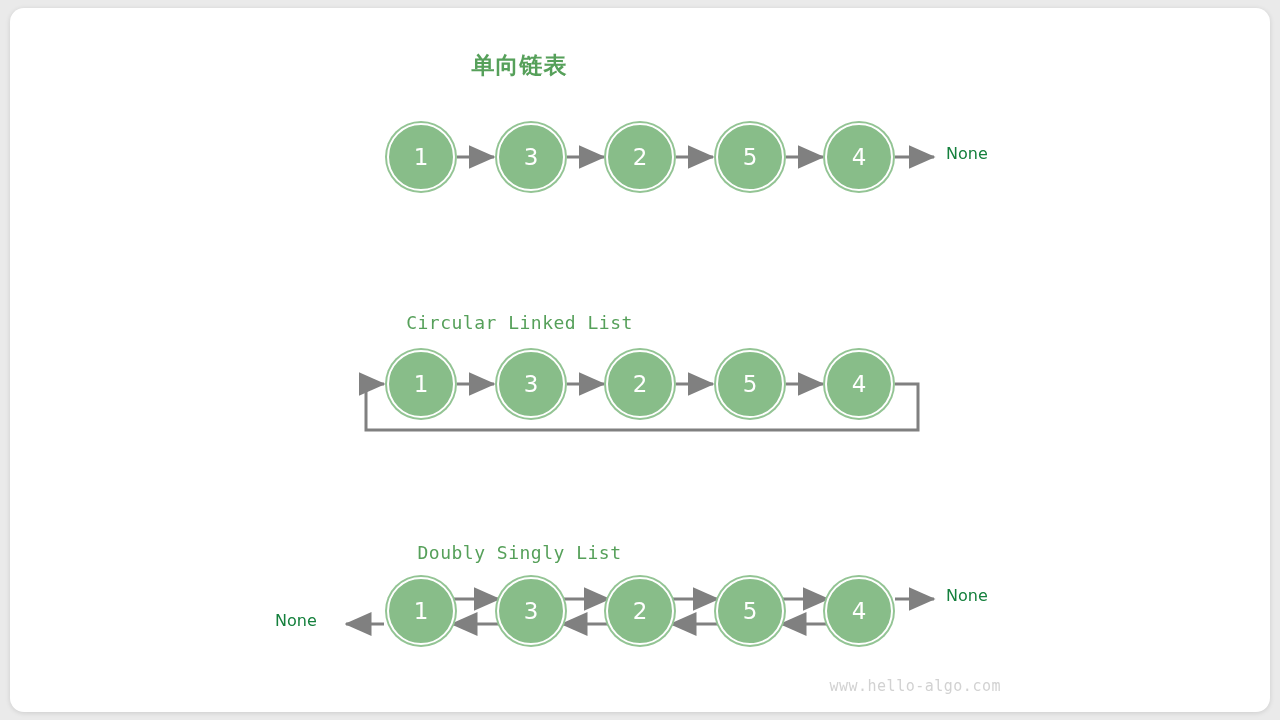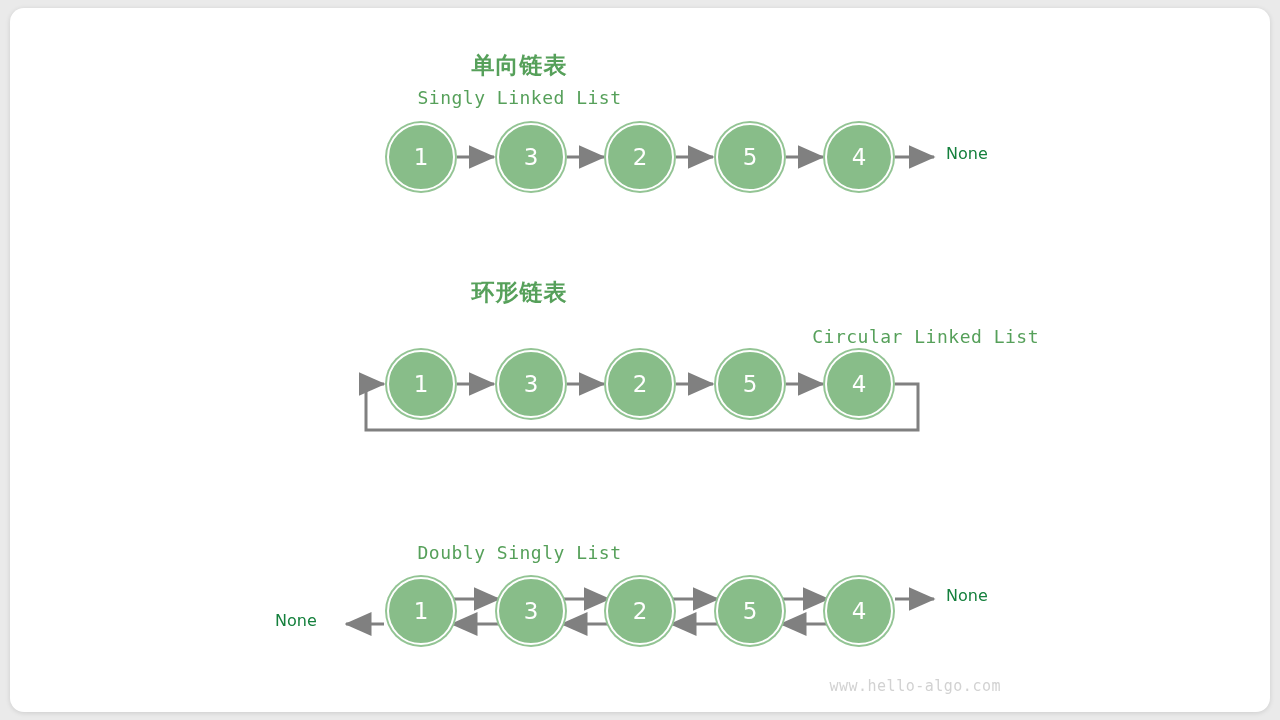--- a/index.html
+++ b/index.html
@@ -82,21 +82,20 @@
   }
 </style>
 </head>
 <body>
 
 <div id="card"></div>
 
 <div id="stage">
 
   <div class="sec-title" style="top:50px;">单向链表</div>
-  <div class="sec-sub" style="top:87px;">Singly Linked List</div>
 
   <svg class="edges">
     <defs>
       <marker id="ah" markerWidth="9" markerHeight="8" refX="8.5" refY="4" orient="auto">
         <path d="M0,0 L9,4 L0,8 z" fill="#808080"></path>
       </marker>
     </defs>
     <g stroke="#808080" stroke-width="3" fill="none" marker-end="url(#ah)">
       <line x1="457" y1="157" x2="494" y2="157"></line>
       <line x1="567" y1="157" x2="604" y2="157"></line>
@@ -106,22 +105,21 @@
     </g>
   </svg>
 
   <div class="node" style="left:387px; top:123px;">1</div>
   <div class="node" style="left:497px; top:123px;">3</div>
   <div class="node" style="left:606px; top:123px;">2</div>
   <div class="node" style="left:716px; top:123px;">5</div>
   <div class="node" style="left:825px; top:123px;">4</div>
   <div class="nonelbl" style="left:946px; top:146px;">None</div>
 
-  <div class="sec-title" style="top:277px;">环形链表</div>
-  <div class="sec-sub" style="top:326px;text-align:right;">Circular Linked List</div>
+  <div class="sec-sub" style="top:312px;">Circular Linked List</div>
 
   <svg class="edges">
     <g stroke="#808080" stroke-width="3" fill="none" marker-end="url(#ah)">
       <line x1="457" y1="384" x2="494" y2="384"></line>
       <line x1="567" y1="384" x2="604" y2="384"></line>
       <line x1="676" y1="384" x2="713" y2="384"></line>
       <line x1="786" y1="384" x2="823" y2="384"></line>
     </g>
     <path d="M895,384 L918,384 L918,430 L366,430 L366,384 L384,384" stroke="#808080" stroke-width="3" fill="none" marker-end="url(#ah)"></path>
   </svg>

